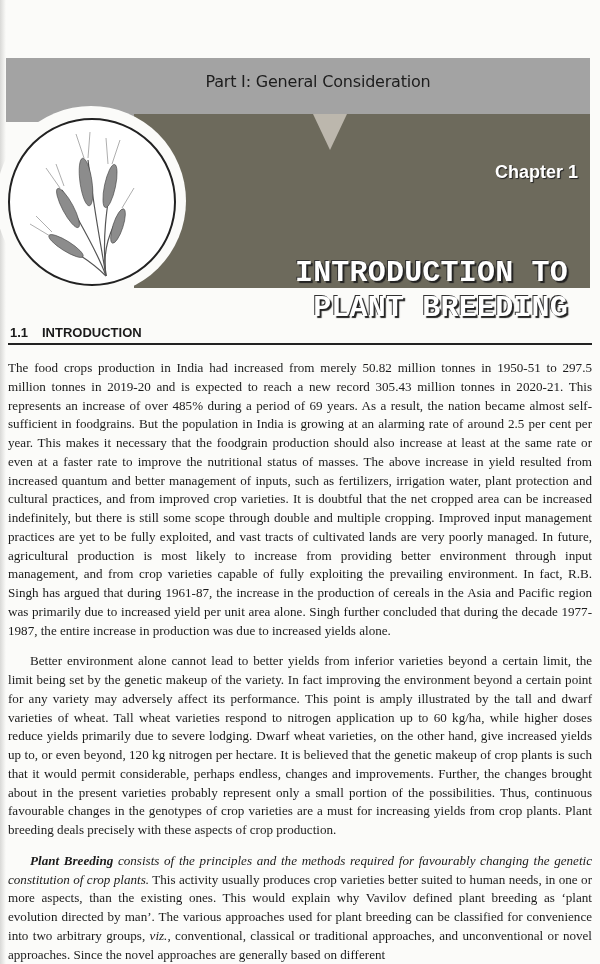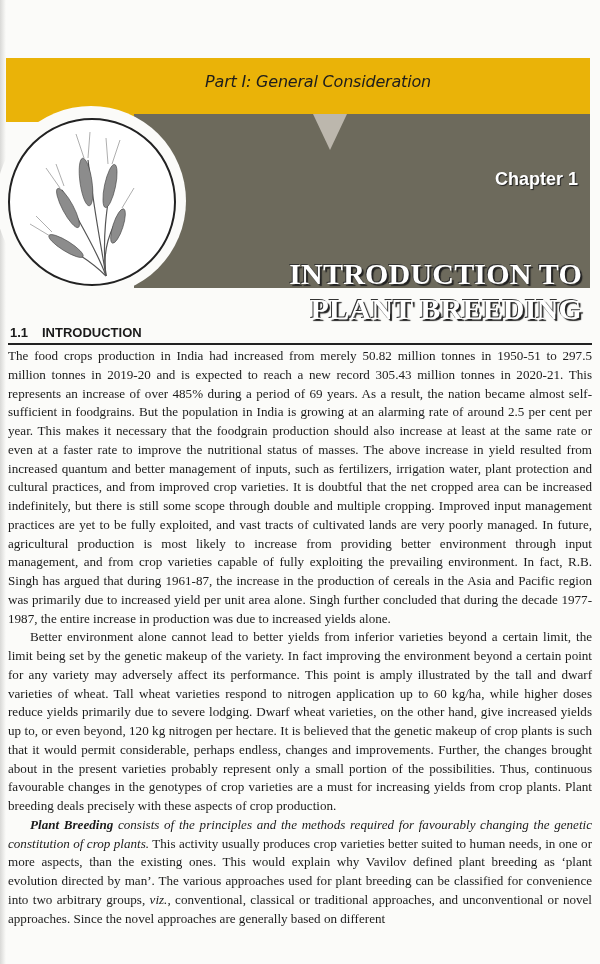--- a/index.html
+++ b/index.html
@@ -1,36 +1,36 @@
 <!DOCTYPE html>
 <html><head>
   <meta charset="utf-8">
   <style>
     * { box-sizing: border-box; margin: 0; padding: 0; }
     html, body { width: 600px; height: 964px; background: #fbfbf9; overflow: hidden; }
     body { position: relative; font-family: "Liberation Serif", serif; color: #1e1e1e; }
     .page-shadow { position: absolute; left: 0; top: 0; width: 6px; height: 964px; background: linear-gradient(to right, #d9d9d7, #fbfbf9); }
 
     .banner { position: absolute; left: 6px; top: 58px; width: 584px; height: 234px; }
-    .band-light { position: absolute; left: 0; top: 0; width: 584px; height: 64px; background: #eab308; font-style: italic; }
+    .band-light { position: absolute; left: 0; top: 0; width: 584px; height: 64px; background: #a3a3a3; }
     .part-title { position: absolute; left: 0; width: 584px; top: 14px; text-align: center; font-family: "DejaVu Sans", sans-serif; font-size: 16px; color: #1d1d1d; letter-spacing: -0.2px; padding-left: 40px; }
     .band-dark { position: absolute; left: 128px; top: 56px; width: 456px; height: 174px; background: #6d6a5c; }
     .notch { position: absolute; left: 307px; top: 56px; width: 0; height: 0; border-left: 17px solid transparent; border-right: 17px solid transparent; border-top: 36px solid #bcb7ad; }
-    .chapter-label { position: absolute; right: 12px; top: 48px; font-family: "Liberation Sans", sans-serif; font-weight: bold; font-size: 18px; color: #fff; text-shadow: 1px 1px 1px #222; margin-top: 7px; }
-    .chapter-title { position: absolute; right: 8px; top: 142px; text-align: right; font-family: Liberation Serif, serif; font-weight: bold; font-size: 30px; line-height: 35px; color: #fff; text-shadow: 2px 2px 1px #222, -1px -1px 0 #333; letter-spacing: 0.2px; }
+    .chapter-label { position: absolute; right: 12px; top: 48px; font-family: "Liberation Sans", sans-serif; font-weight: bold; font-size: 18px; color: #fff; text-shadow: 1px 1px 1px #222; }
+    .chapter-title { position: absolute; right: 22px; top: 142px; text-align: right; font-family: Liberation Mono, monospace; font-weight: bold; font-size: 30px; line-height: 35px; color: #fff; text-shadow: 2px 2px 1px #222, -1px -1px 0 #333; letter-spacing: 0.2px; }
     .circle-mask { position: absolute; left: -10px; top: 48px; width: 190px; height: 190px; border-radius: 50%; background: #fbfbf9; }
     .circle { position: absolute; left: 2px; top: 60px; width: 168px; height: 168px; border-radius: 50%; border: 2px solid #222; background: #fff; overflow: hidden; }
     .circle svg { position: absolute; left: 0; top: 0; }
 
     .section-heading { position: absolute; left: 10px; top: 325px; font-family: "Liberation Sans", sans-serif; font-weight: bold; font-size: 13px; color: #1a1a1a; }
     .section-heading .num { display: inline-block; width: 32px; }
     .section-rule { position: absolute; left: 8px; top: 343px; width: 584px; height: 2px; background: #222; }
 
     .body-text { position: absolute; left: 8px; top: 347px; width: 584px; font-size: 13.1px; line-height: 18.75px; text-align: justify; color: #1b1b1b; }
-    .body-text p { text-indent: 0; }
+    .body-text p { text-indent: 0; margin-top: 12px; }
     .body-text p.indent { text-indent: 22px; }
     .body-text em { }
     .body-text strong { font-weight: bold; font-style: italic; }
   </style>
 </head>
 <body>
 
 <div class="page-shadow"></div>
 
 <div class="banner">

